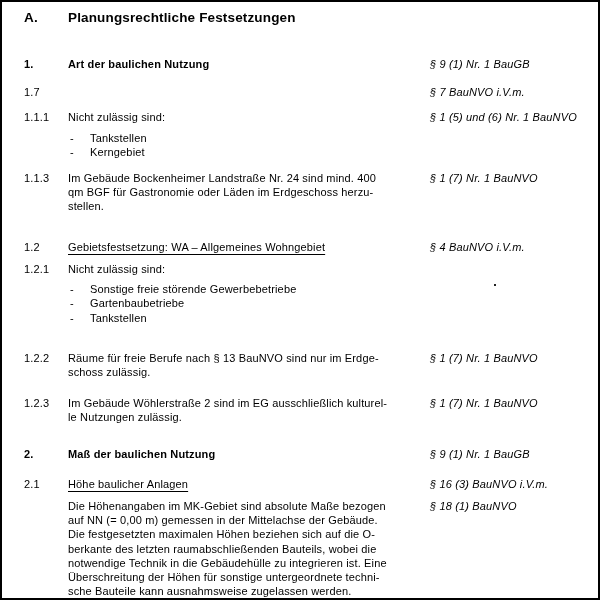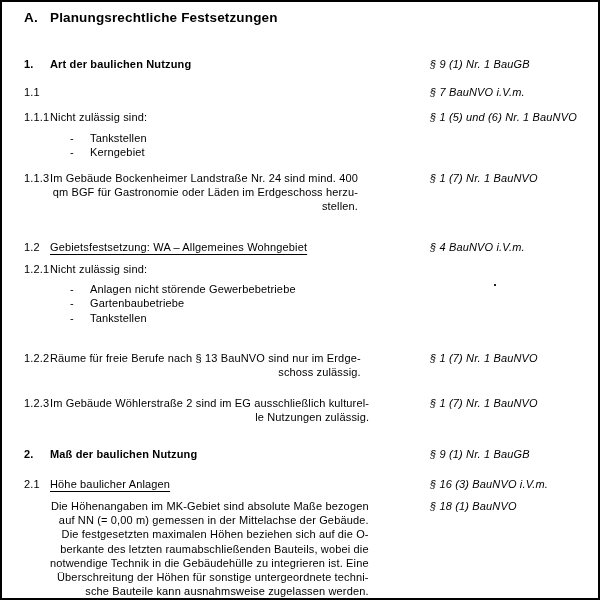--- a/index.html
+++ b/index.html
@@ -18,24 +18,23 @@
     color: #000000;
     overflow: hidden;
   }
   .row { position: absolute; left: 0; width: 100%; height: 16px; }
   .num {
     position: absolute; left: 22px; top: 0;
     font-size: 11px; line-height: 14.2px; letter-spacing: 0.15px;
     white-space: pre;
   }
   .body {
-    position: absolute; left: 48px; top: 0;
+    position: absolute; left: 66px; top: 0;
     font-size: 11px; line-height: 14.2px; letter-spacing: 0.15px;
     white-space: pre;
-    text-align: right;
   }
   .ref {
     position: absolute; left: 428px; top: 0;
     font-size: 11px; line-height: 14.2px; letter-spacing: 0.15px;
     white-space: pre;
     font-style: italic;
   }
   .bold { font-weight: bold; }
   .big  { font-size: 13.5px; line-height: 16px; }
   .u    { text-decoration: underline; text-underline-offset: 3px; text-decoration-thickness: 1px; }
@@ -59,21 +58,21 @@
     <div class="body bold big">Planungsrechtliche Festsetzungen</div>
   </div>
 
   <div class="row" style="top:55px">
     <span class="num bold">1.</span>
     <div class="body bold">Art der baulichen Nutzung</div>
     <div class="ref">§ 9 (1) Nr. 1 BauGB</div>
   </div>
 
   <div class="row" style="top:83px">
-    <span class="num">1.1</span>
+    <span class="num">1.7</span>
     <div class="ref">§ 7 BauNVO i.V.m.</div>
   </div>
 
   <div class="row" style="top:108px">
     <span class="num">1.1.1</span>
     <div class="body">Nicht zulässig sind:</div>
     <div class="ref">§ 1 (5) und (6) Nr. 1 BauNVO</div>
   </div>
 
   <div class="row" style="top:129px">
@@ -97,21 +96,21 @@
     <div class="ref">§ 4 BauNVO i.V.m.</div>
   </div>
 
   <div class="row" style="top:260px">
     <span class="num">1.2.1</span>
     <div class="body">Nicht zulässig sind:</div>
   </div>
 
   <div class="row" style="top:280px">
     <div class="bullets">
-      <div class="bullet-line"><span class="dash">-</span><span>Anlagen nicht störende Gewerbebetriebe</span></div>
+      <div class="bullet-line"><span class="dash">-</span><span>Sonstige freie störende Gewerbebetriebe</span></div>
       <div class="bullet-line"><span class="dash">-</span><span>Gartenbaubetriebe</span></div>
       <div class="bullet-line"><span class="dash">-</span><span>Tankstellen</span></div>
     </div>
   </div>
 
   <div class="speck"></div>
 
   <div class="row" style="top:349px">
     <span class="num">1.2.2</span>
     <div class="body">Räume für freie Berufe nach § 13 BauNVO sind nur im Erdge-

